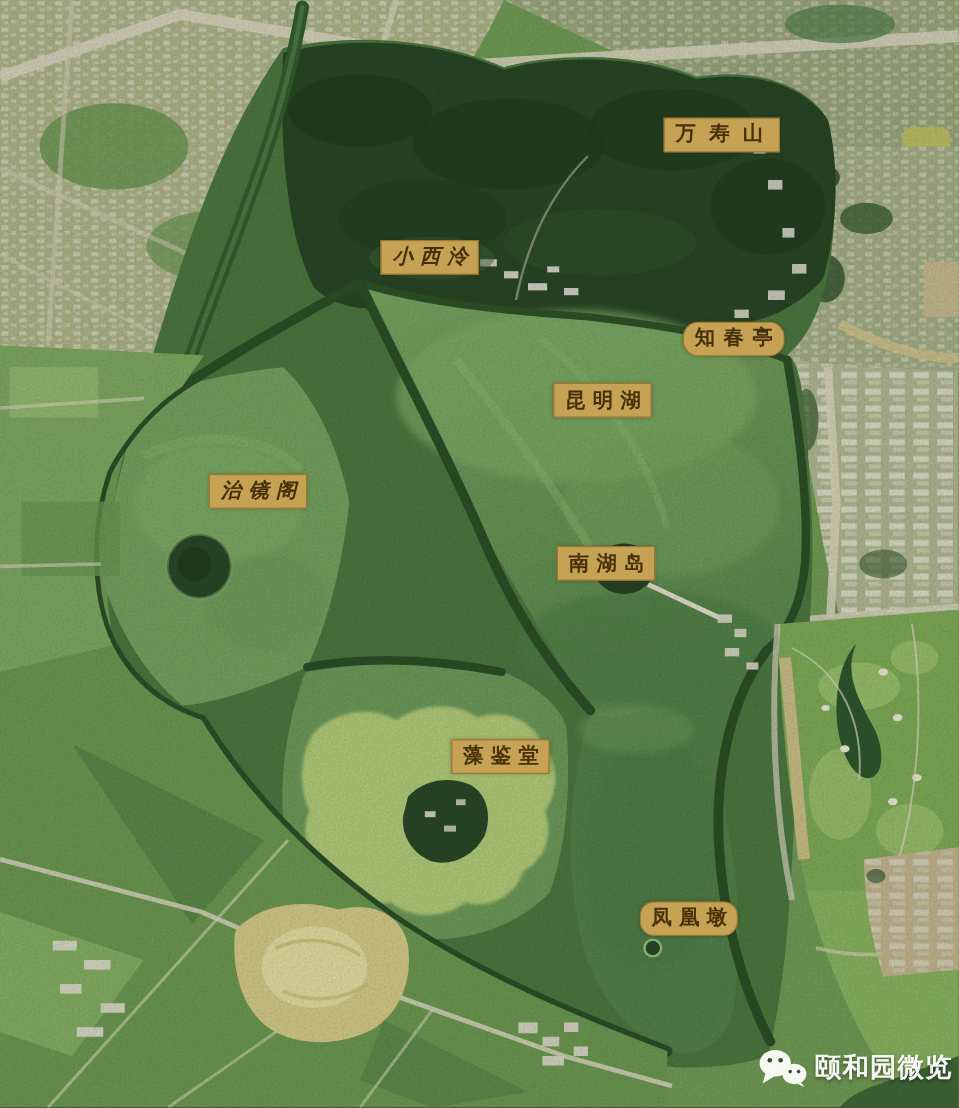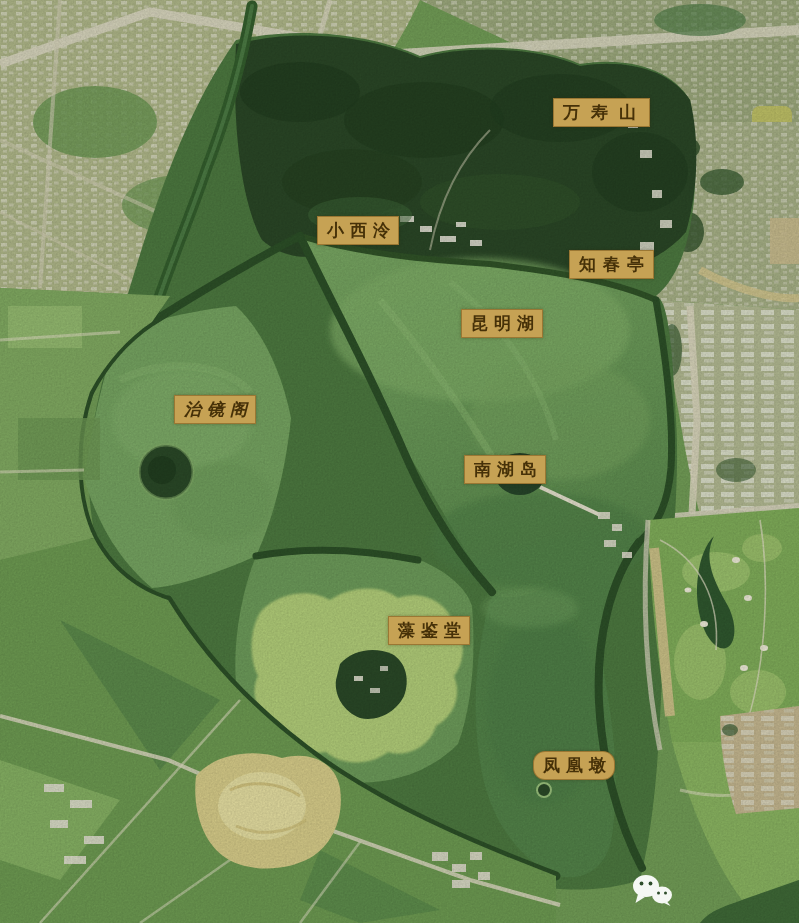--- a/index.html
+++ b/index.html
@@ -249,39 +249,40 @@
     <path d="M720,716 L799,706 L799,808 L736,814 C726,782 720,748 720,716 Z" fill="#c8ba92"></path>
     <path d="M720,716 L799,706 L799,808 L736,814 C726,782 720,748 720,716 Z" fill="url(#pB)" opacity="0.6"></path>
     <ellipse cx="730" cy="730" rx="8" ry="6" fill="#3c5f34" opacity="0.7"></ellipse>
   </g>
 
   <rect width="799" height="923" filter="url(#fGrain)" opacity="0.16"></rect>
 </svg>
 
 <div id="label-layer">
       <div class="map-label" style="left: 518px; top: 98px; letter-spacing: 11px;">万寿山</div>
-      <div class="map-label" style="left: 282px; top: 216px; letter-spacing: 6px;">小西泠</div>
-      <div class="map-label" style="left: 534px; top: 250px; letter-spacing: 7px;">知春亭</div>
-      <div class="map-label" style="left: 426px; top: 309px; letter-spacing: 6px; font-family: Liberation Serif, serif;">昆明湖</div>
+      <div class="map-label" style="left: 282px; top: 200px; letter-spacing: 6px; font-style: italic;">小西泠</div>
+      <div class="map-label" style="left: 534px; top: 268px; letter-spacing: 7px; border-radius: 13px;">知春亭</div>
+      <div class="map-label" style="left: 426px; top: 319px; letter-spacing: 6px; font-family: Liberation Serif, serif;">昆明湖</div>
       <div class="map-label" style="left: 139px; top: 395px; letter-spacing: 6px; font-style: italic;">治镜阁</div>
       <div class="map-label" style="left: 429px; top: 455px; letter-spacing: 6px; font-family: Liberation Serif, serif;">南湖岛</div>
-      <div class="map-label" style="left: 353px; top: 616px; letter-spacing: 6px;">藻鉴堂</div>
+      <div class="map-label" style="left: 341px; top: 616px; letter-spacing: 6px;">藻鉴堂</div>
       <div class="map-label" style="left: 498px; top: 751px; letter-spacing: 6px; border-radius: 12px;">凤凰墩</div>
     </div>
 
 <div id="watermark">
   <svg width="42" height="34" viewBox="0 0 42 34">
     <g fill="#ffffff" opacity="0.94">
       <ellipse cx="15" cy="13" rx="13" ry="11"></ellipse>
       <path d="M7,21 L4.5,30 L14,24 Z"></path>
       <ellipse cx="31" cy="22" rx="10" ry="8.5"></ellipse>
       <path d="M36,28.5 L39.5,33 L33,30 Z"></path>
     </g>
     <g fill="#2e4d2b">
       <circle cx="10.5" cy="10.5" r="1.9"></circle>
           <circle cx="19.5" cy="10.5" r="1.9"></circle>
       <circle cx="27.5" cy="20" r="1.5"></circle>
           <circle cx="34.5" cy="20" r="1.5"></circle>
     </g>
   </svg>
+  <span class="wm-text">颐和园微览</span>
 </div>
 
 </div>
 
 </body></html>

